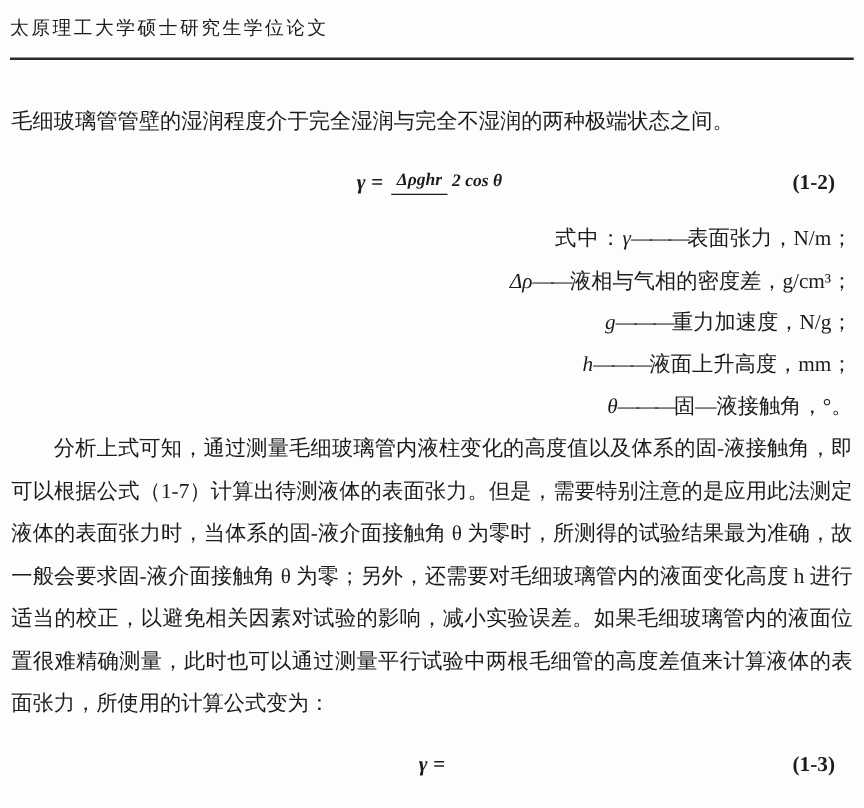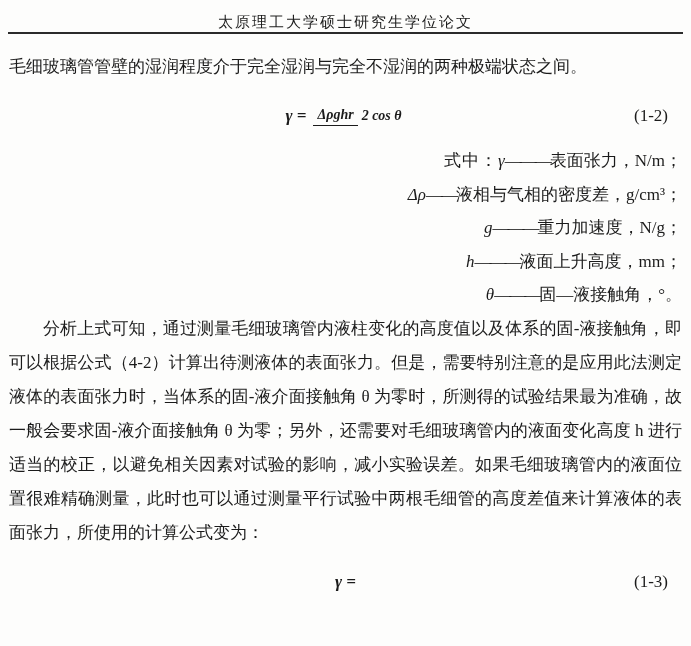--- a/index.html
+++ b/index.html
@@ -13,38 +13,37 @@
   .page {
     width: 691px;
     height: 646px;
     background: #fdfdfc;
     position: relative;
   }
   
   .page-header {
     margin: 0 8px;
     padding-top: 13px;
-    padding-bottom: 0;
+    padding-bottom: 14px;
     border-bottom: 2px solid #2b2b2b;
-    text-align: center;
   }
   .header-title {
     font-size: 15px;
     letter-spacing: 2px;
     font-weight: 500;
   }
   
   .content { padding: 0 9px; }
   .para {
     font-size: 17px;
     line-height: 34px;
     text-align: justify;
     text-justify: inter-ideograph;
   }
-  .para.first { margin-top: 16px; }
+  .para.first { margin-top: 32px; }
   .para.indent { text-indent: 2em; }
   
   .equation {
     position: relative;
     text-align: center;
     margin: 9px 0 5px 0;
     min-height: 46px;
     display: flex;
     align-items: center;
     justify-content: center;
@@ -68,21 +67,21 @@
     border-bottom: 1.5px solid #1b1b1b;
     padding: 0 4px 1px 4px;
   }
   .frac .den { padding: 1px 4px 0 4px; }
   .eq-number {
     position: absolute;
     right: 14px;
     top: 50%;
     transform: translateY(-50%);
     font-style: normal;
-    font-weight: 400;
+    font-weight: 700;
     font-size: 17px;
   }
   
   .symbol-list { font-size: 17px; margin-top: 2px; text-align: right; }
   .symbol-row {
     line-height: 33.5px;
     padding-left: 97px;
     white-space: nowrap;
   }
   .symbol-row.first { padding-left: 47px; }
@@ -128,21 +127,21 @@
         <span class="symbol">g</span><span class="dash">———</span><span class="def">重力加速度，N/g；</span>
       </div>
       <div class="symbol-row">
         <span class="symbol">h</span><span class="dash">———</span><span class="def">液面上升高度，mm；</span>
       </div>
       <div class="symbol-row">
         <span class="symbol">θ</span><span class="dash">———</span><span class="def">固—液接触角，°。</span>
       </div>
     </div>
 
-    <p class="para indent">分析上式可知，通过测量毛细玻璃管内液柱变化的高度值以及体系的固-液接触角，即可以根据公式（4-2）计算出待测液体的表面张力。但是，需要特别注意的是应用此法测定液体的表面张力时，当体系的固-液介面接触角 θ 为零时，所测得的试验结果最为准确，故一般会要求固-液介面接触角 θ 为零；另外，还需要对毛细玻璃管内的液面变化高度 h 进行适当的校正，以避免相关因素对试验的影响，减小实验误差。如果毛细玻璃管内的液面位置很难精确测量，此时也可以通过测量平行试验中两根毛细管的高度差值来计算液体的表面张力，所使用的计算公式变为：</p>
+    <p class="para indent">分析上式可知，通过测量毛细玻璃管内液柱变化的高度值以及体系的固-液接触角，即可以根据公式（1-7）计算出待测液体的表面张力。但是，需要特别注意的是应用此法测定液体的表面张力时，当体系的固-液介面接触角 θ 为零时，所测得的试验结果最为准确，故一般会要求固-液介面接触角 θ 为零；另外，还需要对毛细玻璃管内的液面变化高度 h 进行适当的校正，以避免相关因素对试验的影响，减小实验误差。如果毛细玻璃管内的液面位置很难精确测量，此时也可以通过测量平行试验中两根毛细管的高度差值来计算液体的表面张力，所使用的计算公式变为：</p>
 
     <div class="equation">
       <span class="eq-body">
         <span class="eq-lhs">γ =</span>
       </span>
       <span class="eq-number">(1-3)</span>
     </div>
 
   </main>
 </div>

